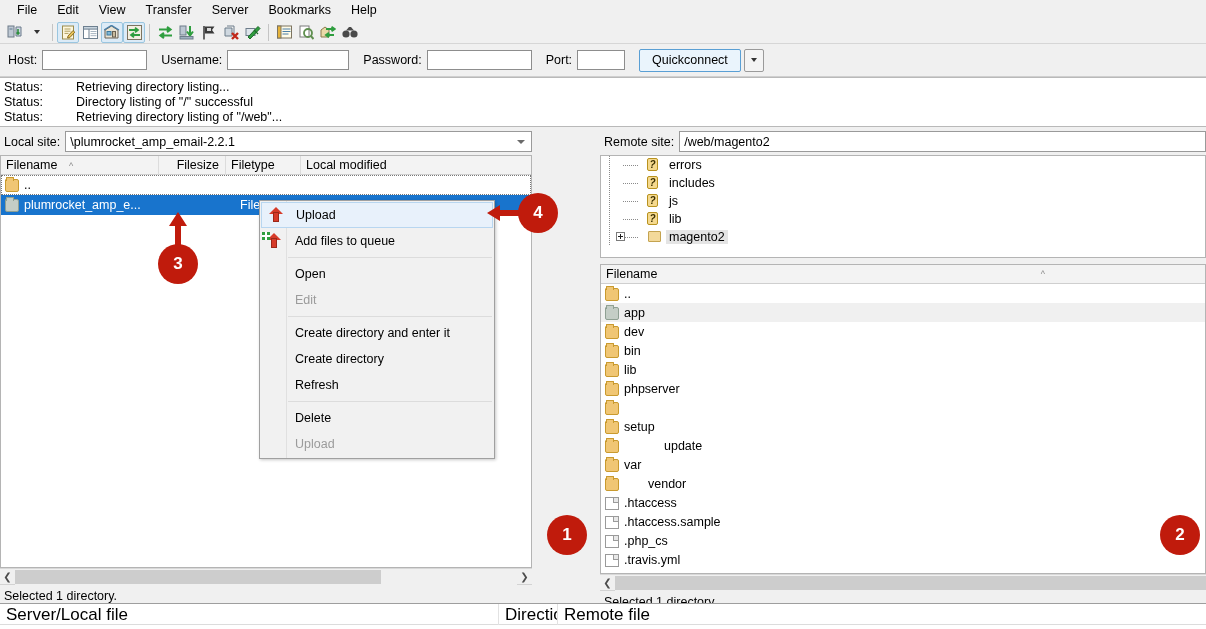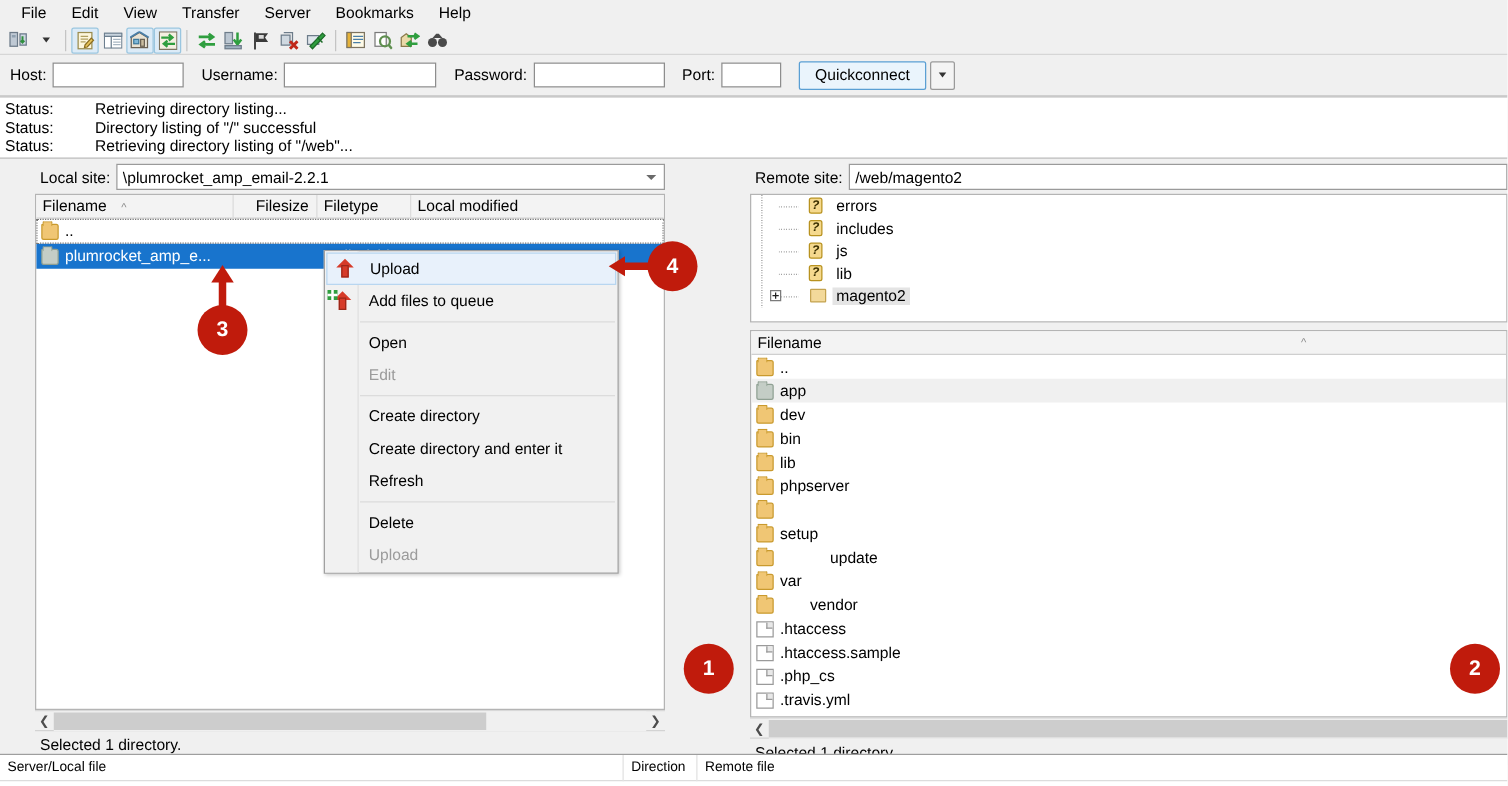--- a/index.html
+++ b/index.html
@@ -59,21 +59,21 @@
   .statuslog {
     position:absolute; left:0; top:77px; width:1206px; height:50px;
     background:#ffffff; border:1px solid #b9b9b9; border-left:none; border-right:none;
     padding:2px 0 0 4px; overflow:hidden;
   }
   .logrow { display:flex; height:15px; line-height:15px; font-size:12.5px; }
   .logrow .lk { width:72px; flex:0 0 72px; }
   .logrow .lv { flex:1; }
 
   
-  .pane-local { position:absolute; left:0; top:130px; width:532px; height:470px;padding-left:28px; }
+  .pane-local { position:absolute; left:0; top:130px; width:532px; height:470px; }
   .pane-remote { position:absolute; left:600px; top:130px; width:606px; height:470px; }
 
   .sitebar { display:flex; align-items:center; height:23px; padding:0 0 0 4px; background:#f0f0f0; }
   .sitebar .lbl { font-size:12.5px; margin-right:5px; white-space:nowrap; }
   .sitebar .combo {
     flex:1; height:21px; border:1px solid #9a9a9a; background:#fff;
     display:flex; align-items:center; padding:0 4px; font-size:12.5px;
     position:relative;
   }
   .sitebar .combo .txt { flex:1; overflow:hidden; white-space:nowrap; }
@@ -148,21 +148,21 @@
   .uparrow { position:relative; width:14px; height:15px; }
   .uparrow .shaft { position:absolute; left:4px; top:5px; width:6px; height:10px; background:#d63b29; border:1px solid #9c2718;}
   .uparrow .head { position:absolute; left:0; top:0; width:0;height:0;
                    border-left:7px solid transparent; border-right:7px solid transparent; border-bottom:7px solid #d63b29;}
   .plusbadge { position:absolute; right:-3px; top:-1px; width:8px; height:8px; background:#2f9e3f; }
   .plusbadge:before{content:"";position:absolute;left:3px;top:0;width:2px;height:8px;background:#fff;}
   .plusbadge:after {content:"";position:absolute;left:0;top:3px;width:8px;height:2px;background:#fff;}
 
   
   .queuebox { position:absolute; left:0; top:603px; width:1206px; height:26px; background:#fff; border-top:1px solid #9e9e9e;}
-  .queuehead { display:flex; height:21px; align-items:center; font-size:11px; border-bottom:1px solid #dcdcdc; }
+  .queuehead { display:flex; height:21px; align-items:center; font-size:17px; border-bottom:1px solid #dcdcdc; }
   .qh { height:21px; line-height:21px; padding-left:6px; border-right:1px solid #e2e2e2; white-space:nowrap; overflow:hidden;}
 
   
   .marker {
     position:absolute; border-radius:50%; background:#c01b0c;
     color:#fff; font-weight:bold; display:flex; align-items:center; justify-content:center;
     font-family:"Liberation Sans", sans-serif; z-index:60;
   }
   .m-lg { width:40px; height:40px; font-size:17px; }
   .arrow-up {
@@ -551,24 +551,24 @@
     <div class="ctxitem">
       <span>Open</span>
     </div>
     <div class="ctxitem dis">
       <span>Edit</span>
     </div>
 
     <div class="ctxsep"></div>
 
     <div class="ctxitem">
+      <span>Create directory and enter it</span>
+    </div>
+    <div class="ctxitem">
       <span>Create directory</span>
-    </div>
-    <div class="ctxitem">
-      <span>Create directory and enter it</span>
     </div>
     <div class="ctxitem">
       <span>Refresh</span>
     </div>
 
     <div class="ctxsep"></div>
 
     <div class="ctxitem">
       <span>Delete</span>
     </div>

